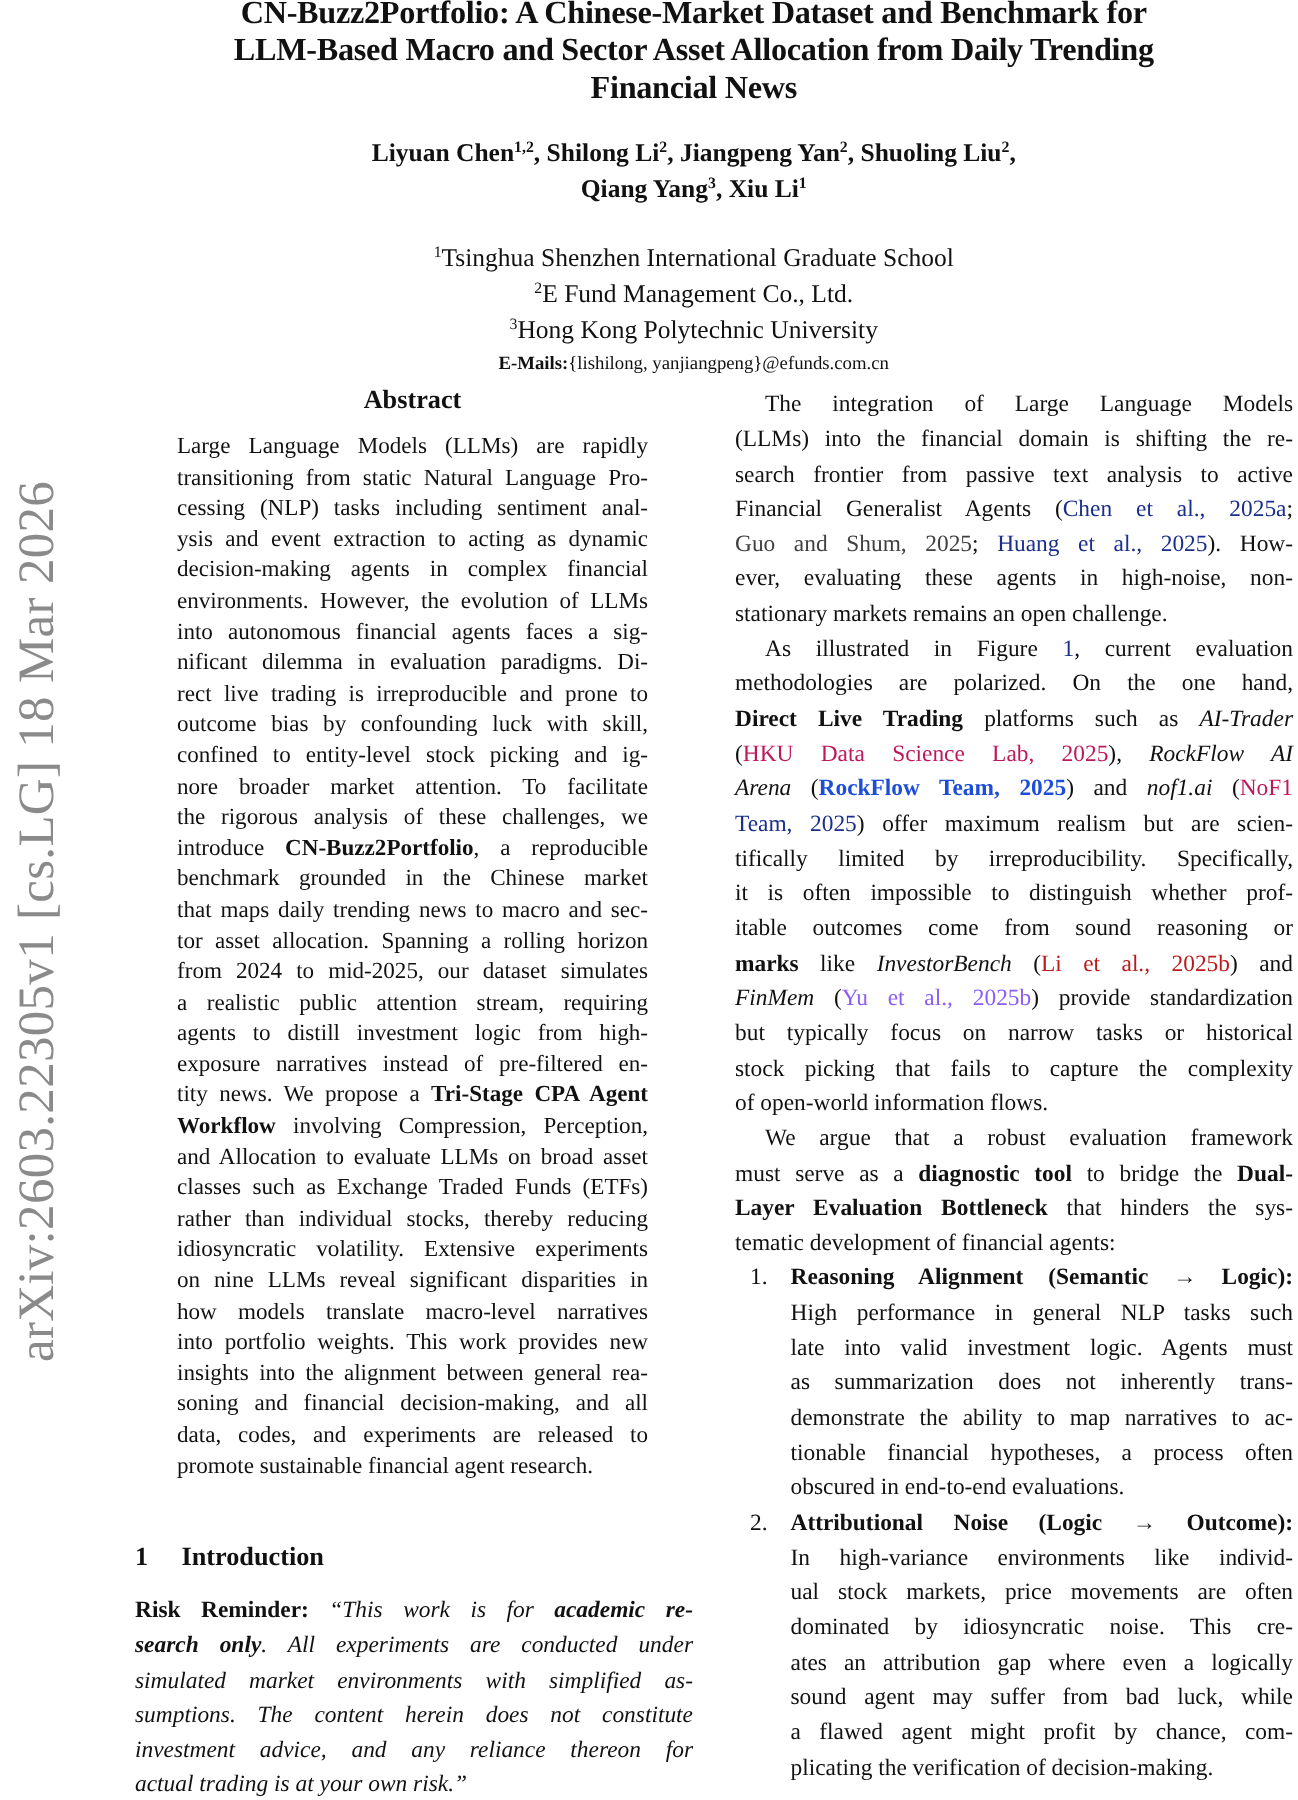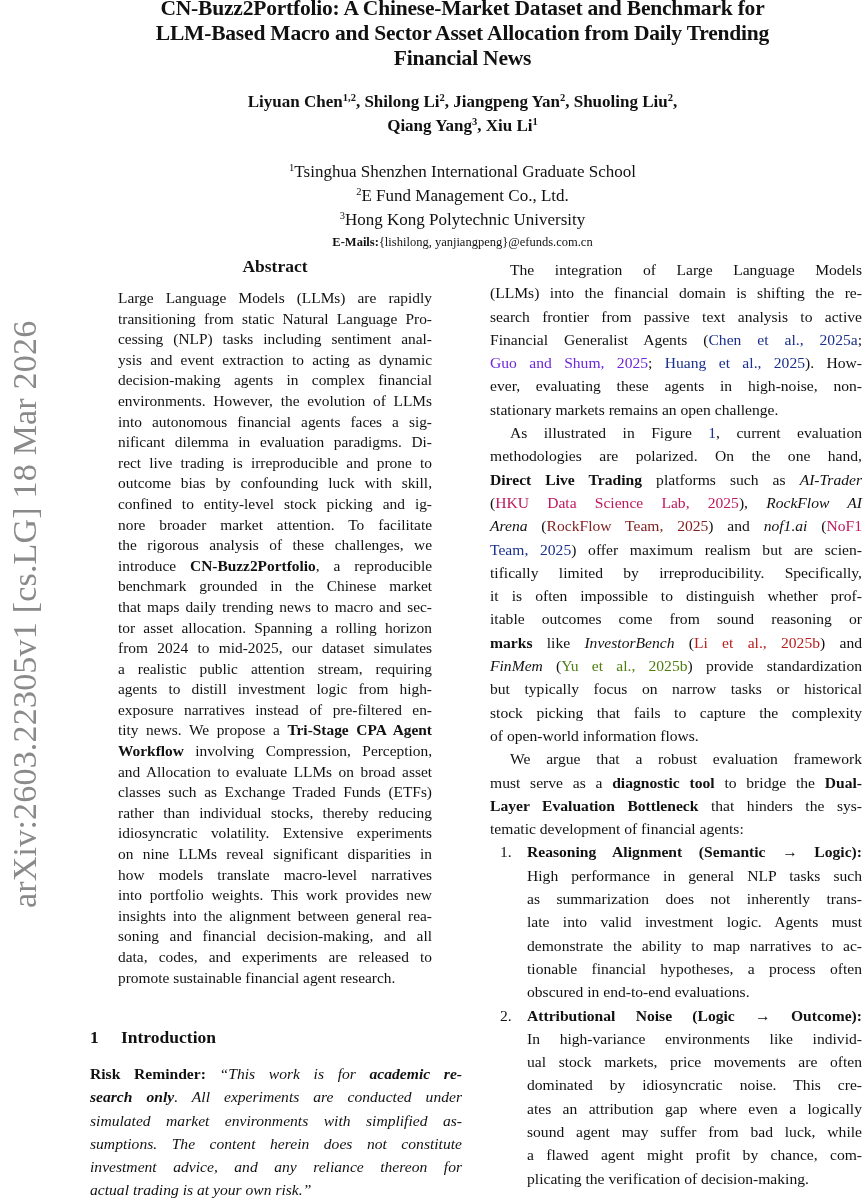--- a/index.html
+++ b/index.html
@@ -123,53 +123,53 @@
     <span class="ln"><i>investment advice, and any reliance thereon for</i></span>
     <span class="ln last"><i>actual trading is at your own risk.”</i></span>
   </div>
 
 <div class="col right">
   <div>
       <span class="ln indent">The integration of Large Language Models</span>
       <span class="ln">(LLMs) into the financial domain is shifting the re-</span>
       <span class="ln">search frontier from passive text analysis to active</span>
       <span class="ln">Financial Generalist Agents (<a class="cite" style="color: rgb(26, 47, 140);">Chen et al., 2025a</a>;</span>
-      <span class="ln"><a class="cite" style="color: #6d28d9;">Guo and Shum, 2025</a>; <a class="cite" style="color: rgb(26, 47, 140);">Huang et al., 2025</a>). How-</span>
+      <span class="ln"><a class="cite" style="color: #404040;">Guo and Shum, 2025</a>; <a class="cite" style="color: rgb(26, 47, 140);">Huang et al., 2025</a>). How-</span>
       <span class="ln">ever, evaluating these agents in high-noise, non-</span>
       <span class="ln last">stationary markets remains an open challenge.</span>
     </div>
   <div>
       <span class="ln indent">As illustrated in Figure <a class="cite" style="color: rgb(26, 47, 140);">1</a>, current evaluation</span>
       <span class="ln">methodologies are polarized.  On the one hand,</span>
       <span class="ln"><b>Direct Live Trading</b> platforms such as <i>AI-Trader</i></span>
       <span class="ln">(<a class="cite" style="color: #be185d;">HKU Data Science Lab, 2025</a>), <i>RockFlow AI</i></span>
-      <span class="ln"><i>Arena</i> (<a class="cite" style="color: #7f1d1d;">RockFlow Team, 2025</a>) and <i>nof1.ai</i> (<a class="cite" style="color: #be185d;">NoF1</a></span>
+      <span class="ln"><i>Arena</i> (<a class="cite" style="color: #1d4ed8; font-weight: bold;">RockFlow Team, 2025</a>) and <i>nof1.ai</i> (<a class="cite" style="color: #be185d;">NoF1</a></span>
       <span class="ln"><a class="cite" style="color: rgb(26, 47, 140);">Team, 2025</a>) offer maximum realism but are scien-</span>
       <span class="ln">tifically limited by irreproducibility. Specifically,</span>
       <span class="ln">it is often impossible to distinguish whether prof-</span>
       <span class="ln">itable outcomes come from sound reasoning or</span>
       <span class="ln"><b>marks</b> like <i>InvestorBench</i> (<a class="cite" style="color: #b91c1c;">Li et al., 2025b</a>) and</span>
-      <span class="ln"><i>FinMem</i> (<a class="cite" style="color: #4d7c0f;">Yu et al., 2025b</a>) provide standardization</span>
+      <span class="ln"><i>FinMem</i> (<a class="cite" style="color: #8b5cf6;">Yu et al., 2025b</a>) provide standardization</span>
       <span class="ln">but typically focus on narrow tasks or historical</span>
       <span class="ln">stock picking that fails to capture the complexity</span>
       <span class="ln last">of open-world information flows.</span>
     </div>
   <div>
       <span class="ln indent">We argue that a robust evaluation framework</span>
       <span class="ln">must serve as a <b>diagnostic tool</b> to bridge the <b>Dual-</b></span>
       <span class="ln"><b>Layer Evaluation Bottleneck</b> that hinders the sys-</span>
       <span class="ln last">tematic development of financial agents:</span>
     </div>
   <div class="li">
     <span class="lnum">1.</span>
     <div>
         <span class="ln"><b>Reasoning Alignment (Semantic → Logic):</b></span>
         <span class="ln">High performance in general NLP tasks such</span>
+        <span class="ln">late into valid investment logic. Agents must</span>
         <span class="ln">as summarization does not inherently trans-</span>
-        <span class="ln">late into valid investment logic. Agents must</span>
         <span class="ln">demonstrate the ability to map narratives to ac-</span>
         <span class="ln">tionable financial hypotheses, a process often</span>
         <span class="ln last">obscured in end-to-end evaluations.</span>
       </div>
   </div>
   <div class="li">
     <span class="lnum">2.</span>
     <div>
         <span class="ln"><b>Attributional Noise (Logic → Outcome):</b></span>
         <span class="ln">In high-variance environments like individ-</span>

